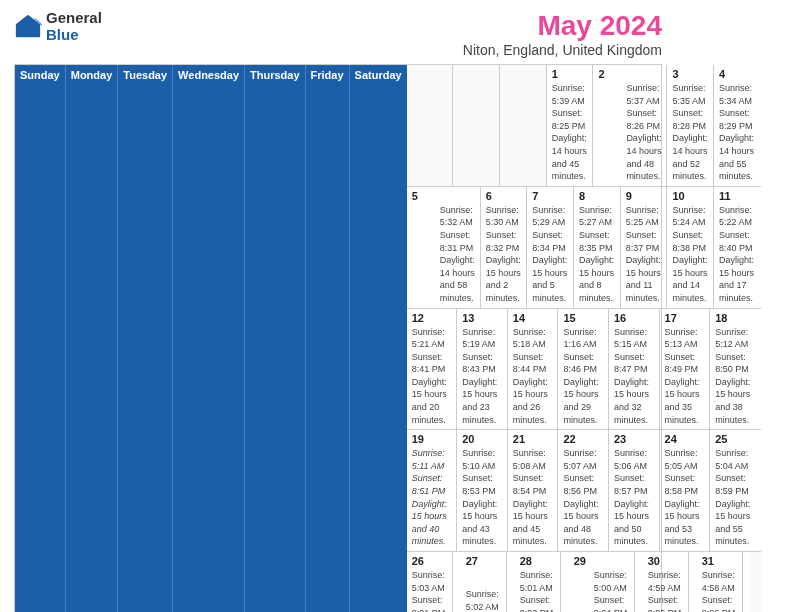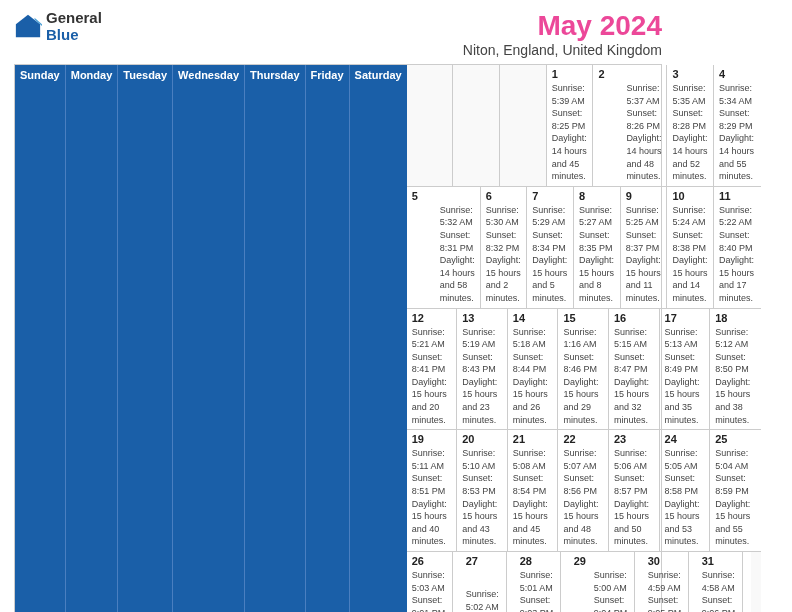--- a/index.html
+++ b/index.html
@@ -276,21 +276,21 @@
             <div class="day-num">18</div>
             <div class="day-info" style="white-space: pre-line;">Sunrise: 5:12 AM
 Sunset: 8:50 PM
 Daylight: 15 hours
 and 38 minutes.</div>
           </div>
         </div>
         <div class="cal-week">
           <div class="cal-cell">
             <div class="day-num">19</div>
-            <div class="day-info" style="white-space: pre-line;">Sunrise: 5:11 AM
+            <div class="day-info" style="white-space: pre-line; font-style: italic;">Sunrise: 5:11 AM
 Sunset: 8:51 PM
 Daylight: 15 hours
 and 40 minutes.</div>
           </div>
           <div class="cal-cell">
             <div class="day-num">20</div>
             <div class="day-info" style="white-space: pre-line;">Sunrise: 5:10 AM
 Sunset: 8:53 PM
 Daylight: 15 hours
 and 43 minutes.</div>

